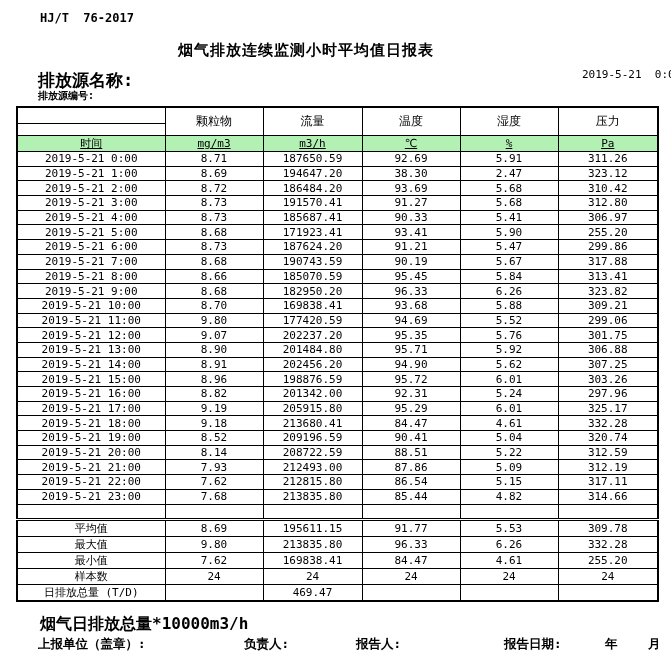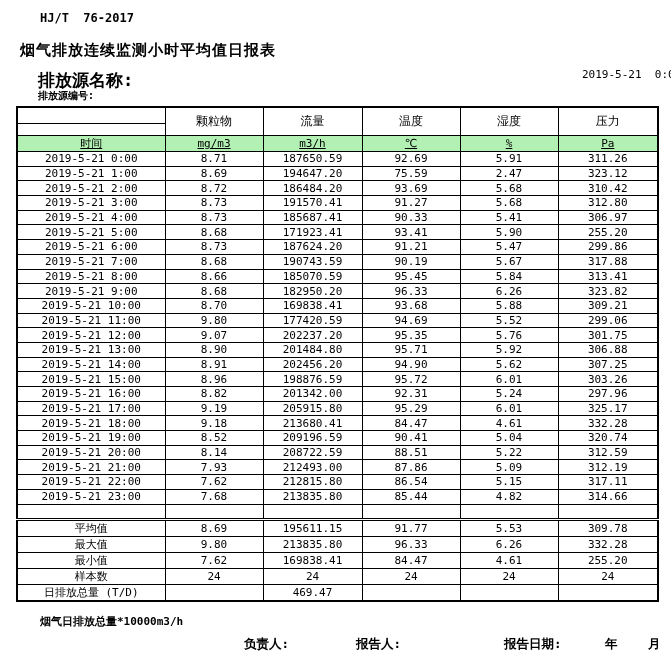--- a/index.html
+++ b/index.html
@@ -3,21 +3,21 @@
 <meta charset="utf-8">
 <style>
   html,body { margin:0; padding:0; background:#ffffff; }
   .page {
     position:relative; width:671px; height:662px; background:#ffffff;
     font-family:"DejaVu Sans Mono","DejaVu Sans","Liberation Sans",sans-serif;
     color:#000; overflow:hidden;
   }
   .abs { position:absolute; white-space:pre;padding-left:20px; }
   .std-code { left:20px; top:11px; font-size:12px; font-weight:bold; }
-  .title { left:0; top:41px; width:572px; font-size:15px; font-weight:bold; letter-spacing:1px; white-space:pre; }
+  .title { left:0; top:41px; width:572px; text-align:center; font-size:15px; font-weight:bold; letter-spacing:1px; white-space:pre; }
   .src-name { left:18px; top:69px; font-size:17px; font-weight:bold; }
   .src-code { left:18px; top:89px; font-size:10px; font-weight:bold; }
   .datetime { left:562px; top:68px; font-size:11px; }
 
   table.report {
     position:absolute; left:16px; top:106px;
     border-collapse:collapse; table-layout:fixed;
     border:2px solid #000;
   }
   table.report td {
@@ -27,21 +27,21 @@
   tr.h1 td { height:15px; border-bottom:none; }
   tr.h1 td.colhead { font-size:12px; font-weight:normal; border-bottom:1px solid #000; }
   tr.h2 td { height:11px; }
   tr.unit td { height:13px; font-size:11px;text-decoration:underline; }
   tr.datarow td { height:13.7px; }
   tr.spacer td { height:13px; }
   tr.summary td { height:13.7px; }
   tr.summary-first td { border-top:3px double #000; }
   td.left-label { text-align:left; padding-left:6px; }
 
-  .note { left:20px; top:614px; font-size:11px; font-weight:bold; }
+  .note { left:20px; top:614px; font-size:16px; font-weight:bold; }
   .foot { top:636px; font-size:12.5px; font-weight:bold; }
   .f1 { left:18px; }  .f2 { left:224px; } .f3 { left:336px; }
   .f4 { left:484px; } .f5 { left:585px; } .f6 { left:628px; } .f7 { left:654px; }
 </style>
 </head>
 <body>
 
 <div class="page">
 
   <div class="abs std-code">HJ/T  76-2017</div>
@@ -86,21 +86,21 @@
           <td>8.71</td>
           <td>187650.59</td>
           <td>92.69</td>
           <td>5.91</td>
           <td>311.26</td>
         </tr>
         <tr class="datarow">
           <td>2019-5-21 1:00</td>
           <td>8.69</td>
           <td>194647.20</td>
-          <td>75.59</td>
+          <td>38.30</td>
           <td>2.47</td>
           <td>323.12</td>
         </tr>
         <tr class="datarow">
           <td>2019-5-21 2:00</td>
           <td>8.72</td>
           <td>186484.20</td>
           <td>93.69</td>
           <td>5.68</td>
           <td>310.42</td>
@@ -322,20 +322,21 @@
           <td></td>
           <td>469.47</td>
           <td></td>
           <td></td>
           <td></td>
         </tr>
       </tbody>
   </table>
 
   <div class="abs note">烟气日排放总量*10000m3/h</div>
+  <div class="abs foot f1">上报单位（盖章）:</div>
   <div class="abs foot f2">负责人:</div>
   <div class="abs foot f3">报告人:</div>
   <div class="abs foot f4">报告日期:</div>
   <div class="abs foot f5">年</div>
   <div class="abs foot f6">月</div>
   <div class="abs foot f7">日</div>
 
 </div>
 
 </body></html>

